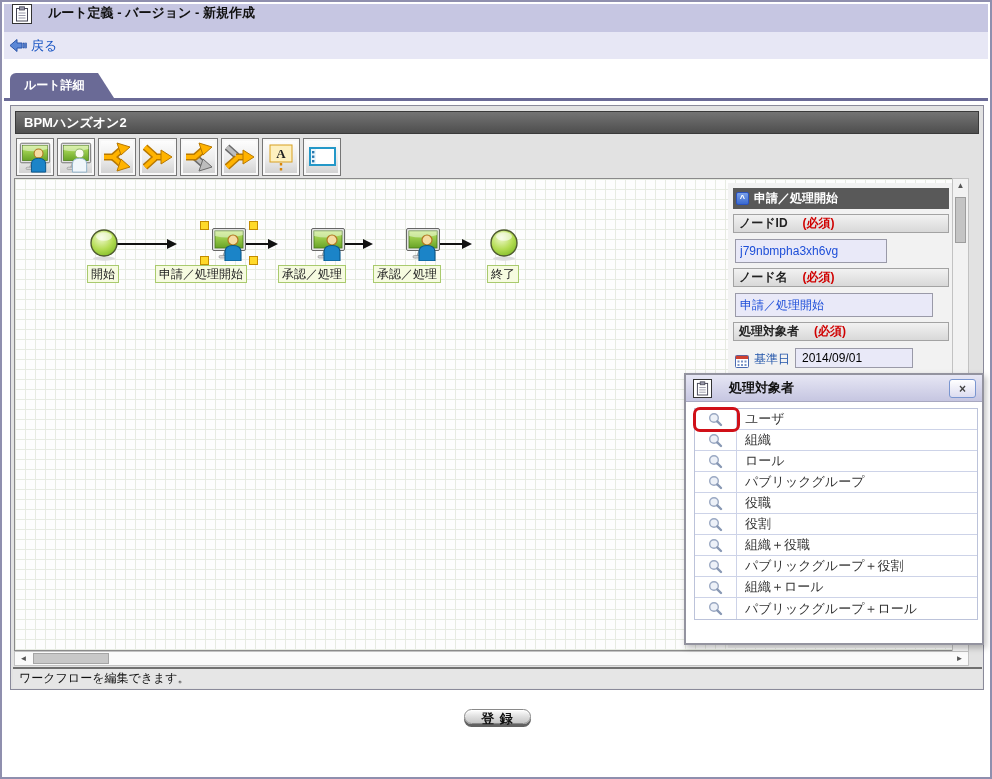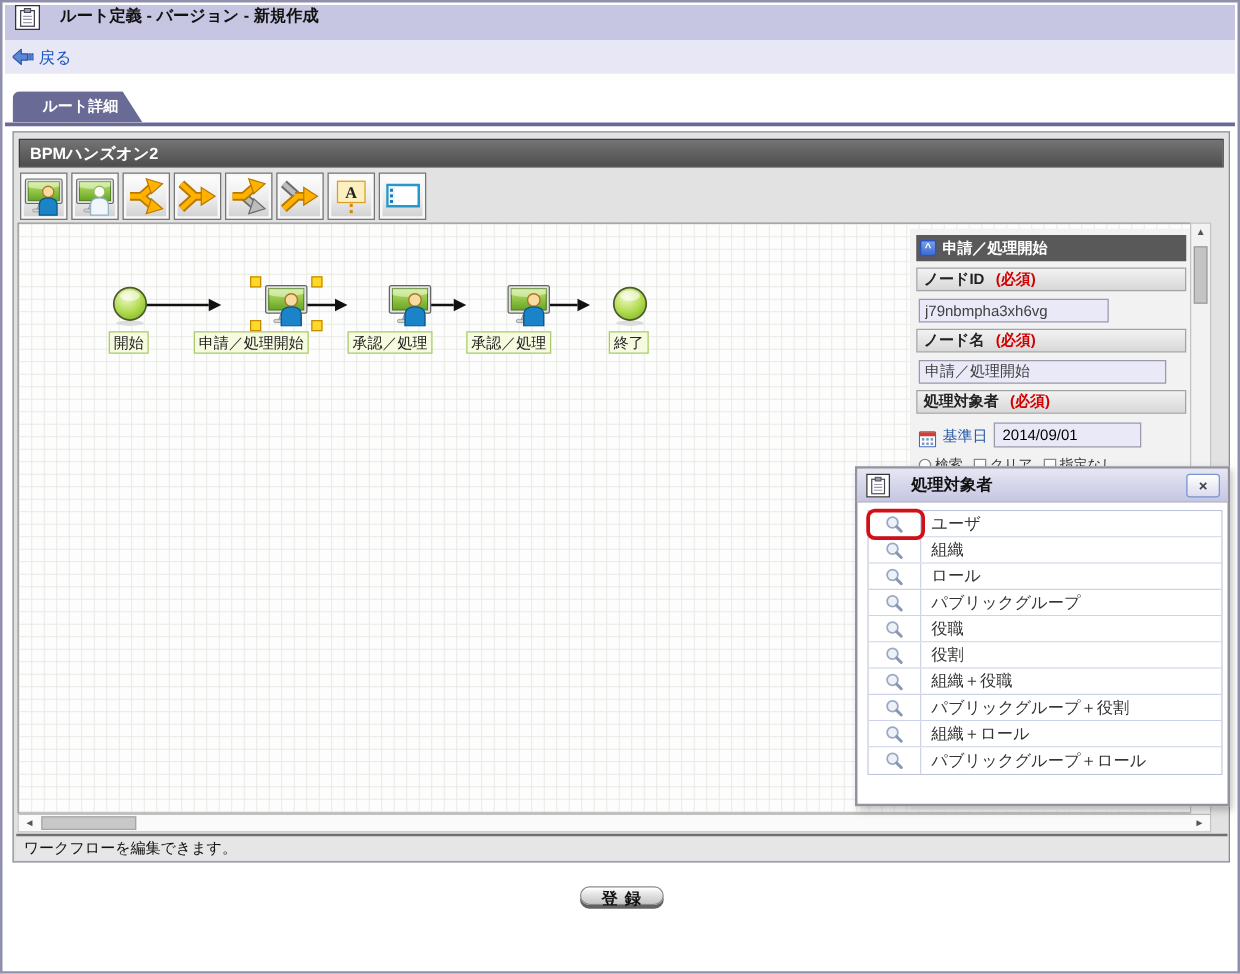--- a/index.html
+++ b/index.html
@@ -17,21 +17,21 @@
   .title-text { font-size:13px; font-weight:bold; color:#111; margin-left:16px; }
 
   .back-bar { position:absolute; left:2px; top:30px; right:2px; height:27px;
               background:#e7e7f5; display:flex; }
   .back-link { display:flex; align-items:center; gap:4px; margin-left:6px; cursor:pointer; }
   .back-link span { color:#1a56c4; font-size:13px; }
 
   
   .tab { position:absolute; left:8px; top:71px; width:104px; height:25px;
          background:#6a6a96; color:#fff; font-size:12px; font-weight:bold;
-         line-height:25px; padding-left:24px;
+         line-height:25px; padding-left:14px;
          clip-path:polygon(0 0, calc(100% - 16px) 0, 100% 100%, 0 100%);
          border-radius:6px 0 0 0; }
   .tab-line { position:absolute; left:2px; top:96px; right:2px; height:3px; background:#6a6a96; }
 
   
   .frame { position:absolute; left:8px; top:103px; width:974px; height:585px;
            background:#e2e2e2; border:1px solid #8a8a9a; }
   .bpm-header { position:absolute; left:4px; top:5px; width:964px; height:23px;
                 background:linear-gradient(#747474,#4e4e4e); border:1px solid #3a3a3a;
                 color:#fff; font-size:13px; font-weight:bold; line-height:21px; padding-left:8px; }
@@ -64,23 +64,23 @@
   .side-panel { position:absolute; left:713px; top:4px; width:226px; height:465px;
                 background:#f2f2f2; padding:5px 5px; z-index:2; }
   .panel-header { height:21px; background:#595959; color:#fff; font-size:12px; font-weight:bold;
                   display:flex; align-items:center; gap:5px; padding-left:3px; }
   .collapse-btn { width:13px; height:13px; border:1px solid #2a52c0; border-radius:2px;
                   background:linear-gradient(#7aa0e8,#3a6ad0); color:#fff; font-size:9px; line-height:11px;
                   text-align:center; cursor:pointer; }
   .sec-bar { margin-top:5px; height:19px; border:1px solid #a3a3a3;
              background:linear-gradient(#f2f2f2,#d8d8d8); font-size:12px; font-weight:bold;
              color:#222; line-height:17px; padding-left:5px; }
-  .sec-bar .req { color:#d00000; margin-left:9px; }
-  .prop-input { display:block; margin:6px 0 2px 2px; height:19px; background:#e9e9f8;
-                border:1px solid #9a9aa8; font-size:12px; color:#404040; padding:0 4px;
+  .sec-bar .req { color:#d00000; margin-left:15px; }
+  .prop-input { display:block; margin:6px 0 2px 2px; height:24px; background:#e9e9f8;
+                border:1px solid #9a9aa8; font-size:12px; color:#1d4ed8; padding:0 4px;
                 font-family:inherit; }
   .inp-id { width:152px; } .inp-name { width:198px; }
   .date-row { display:flex; align-items:flex-end; gap:5px; margin:7px 0 2px 2px; }
   .date-label { color:#2255aa; font-size:12px; }
   .inp-date { width:118px; height:20px; background:#e9e9f8; border:1px solid #9a9aa8;
               font-size:12px; padding:0 6px; font-family:inherit; }
   .opt-row { display:flex; align-items:center; gap:3px; margin:6px 0 0 2px; font-size:11px; color:#333; }
   .radio-dot { width:10px; height:10px; border:1px solid #888; border-radius:50%; background:#fff; }
   .check-box { width:10px; height:10px; border:1px solid #888; background:#fff; }
 

